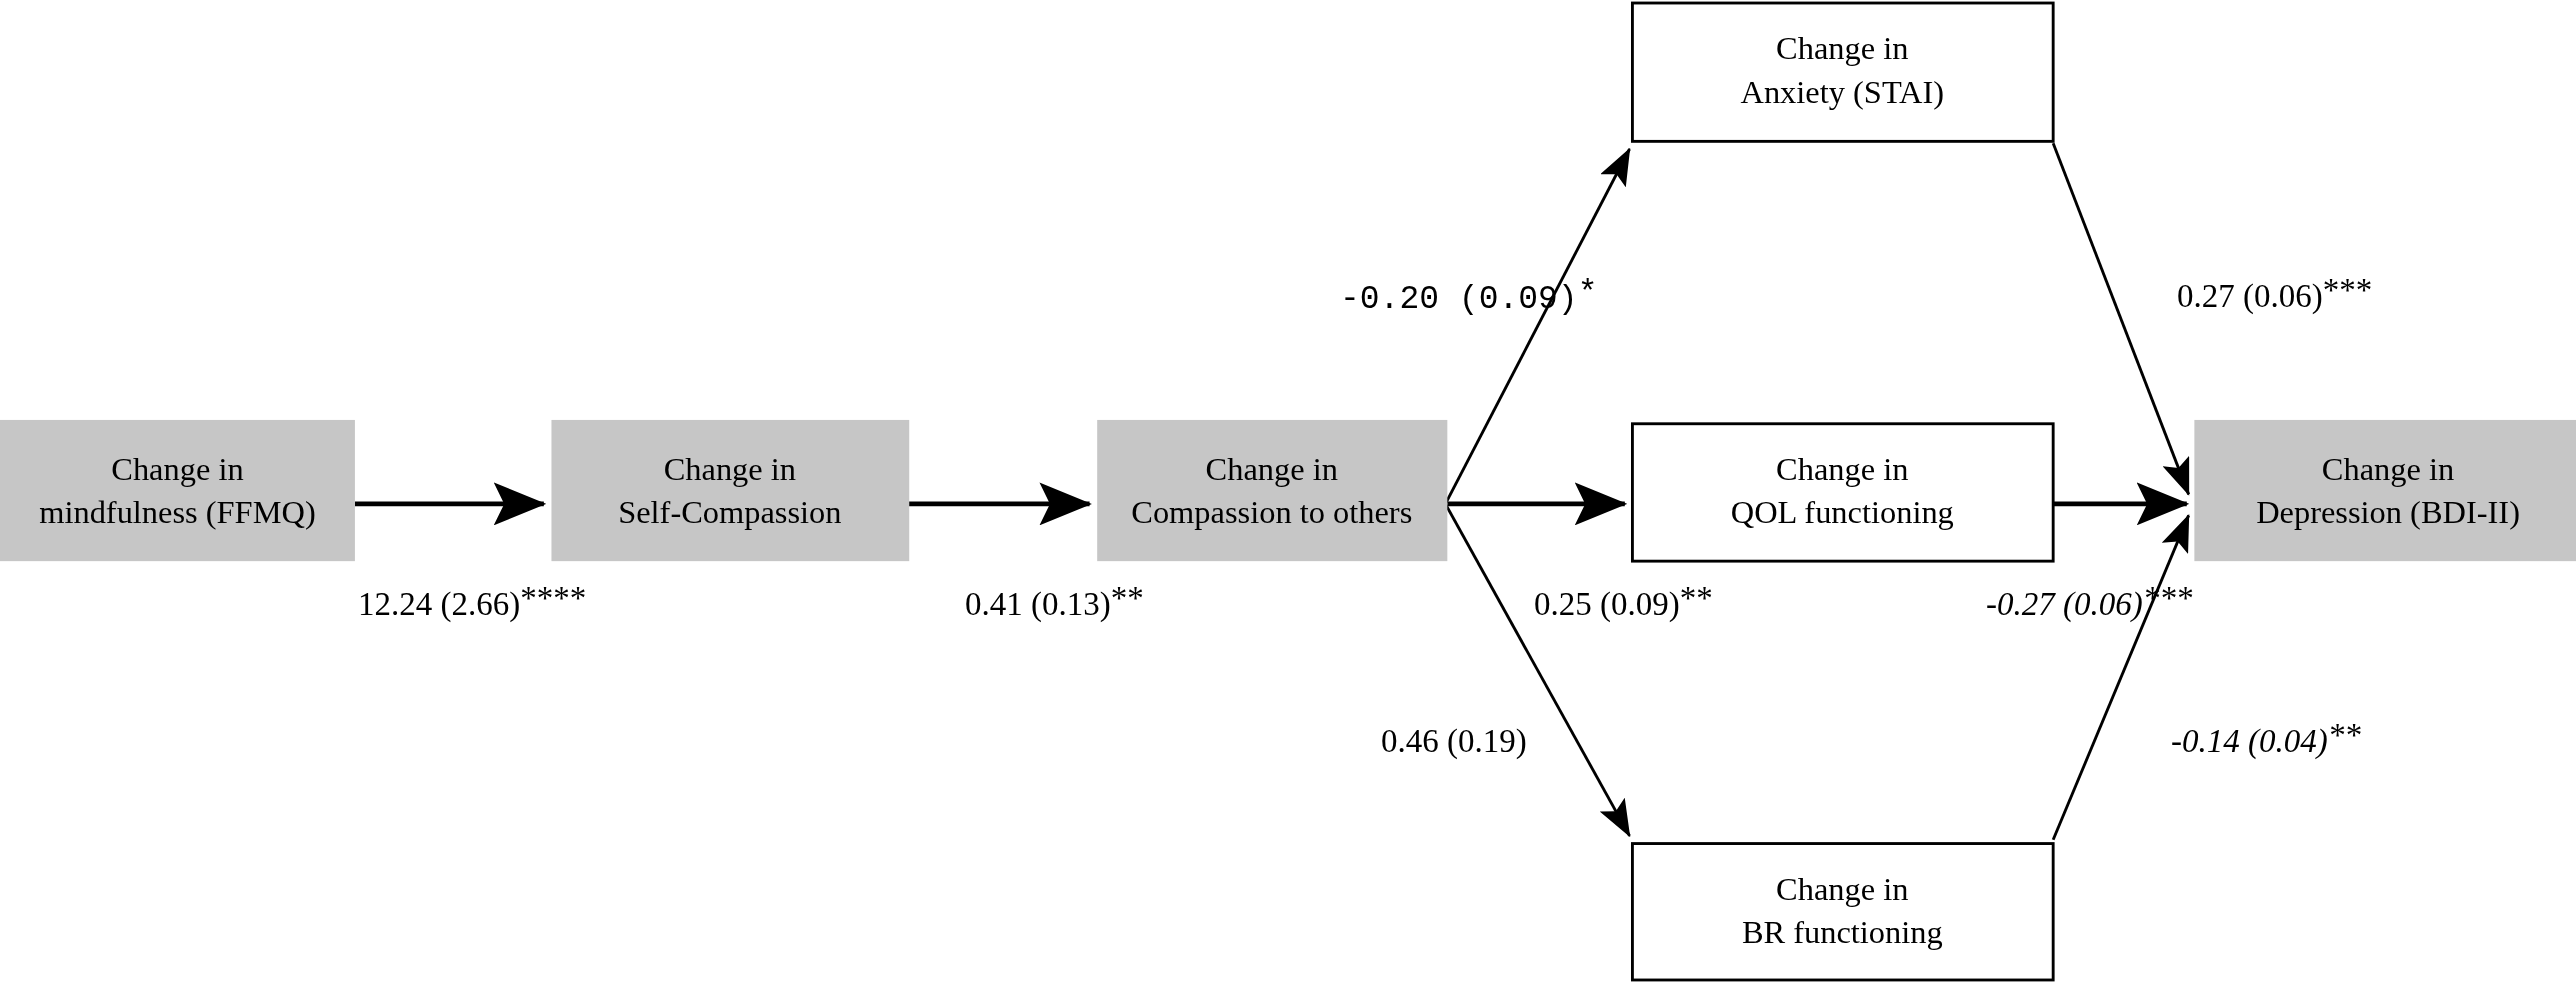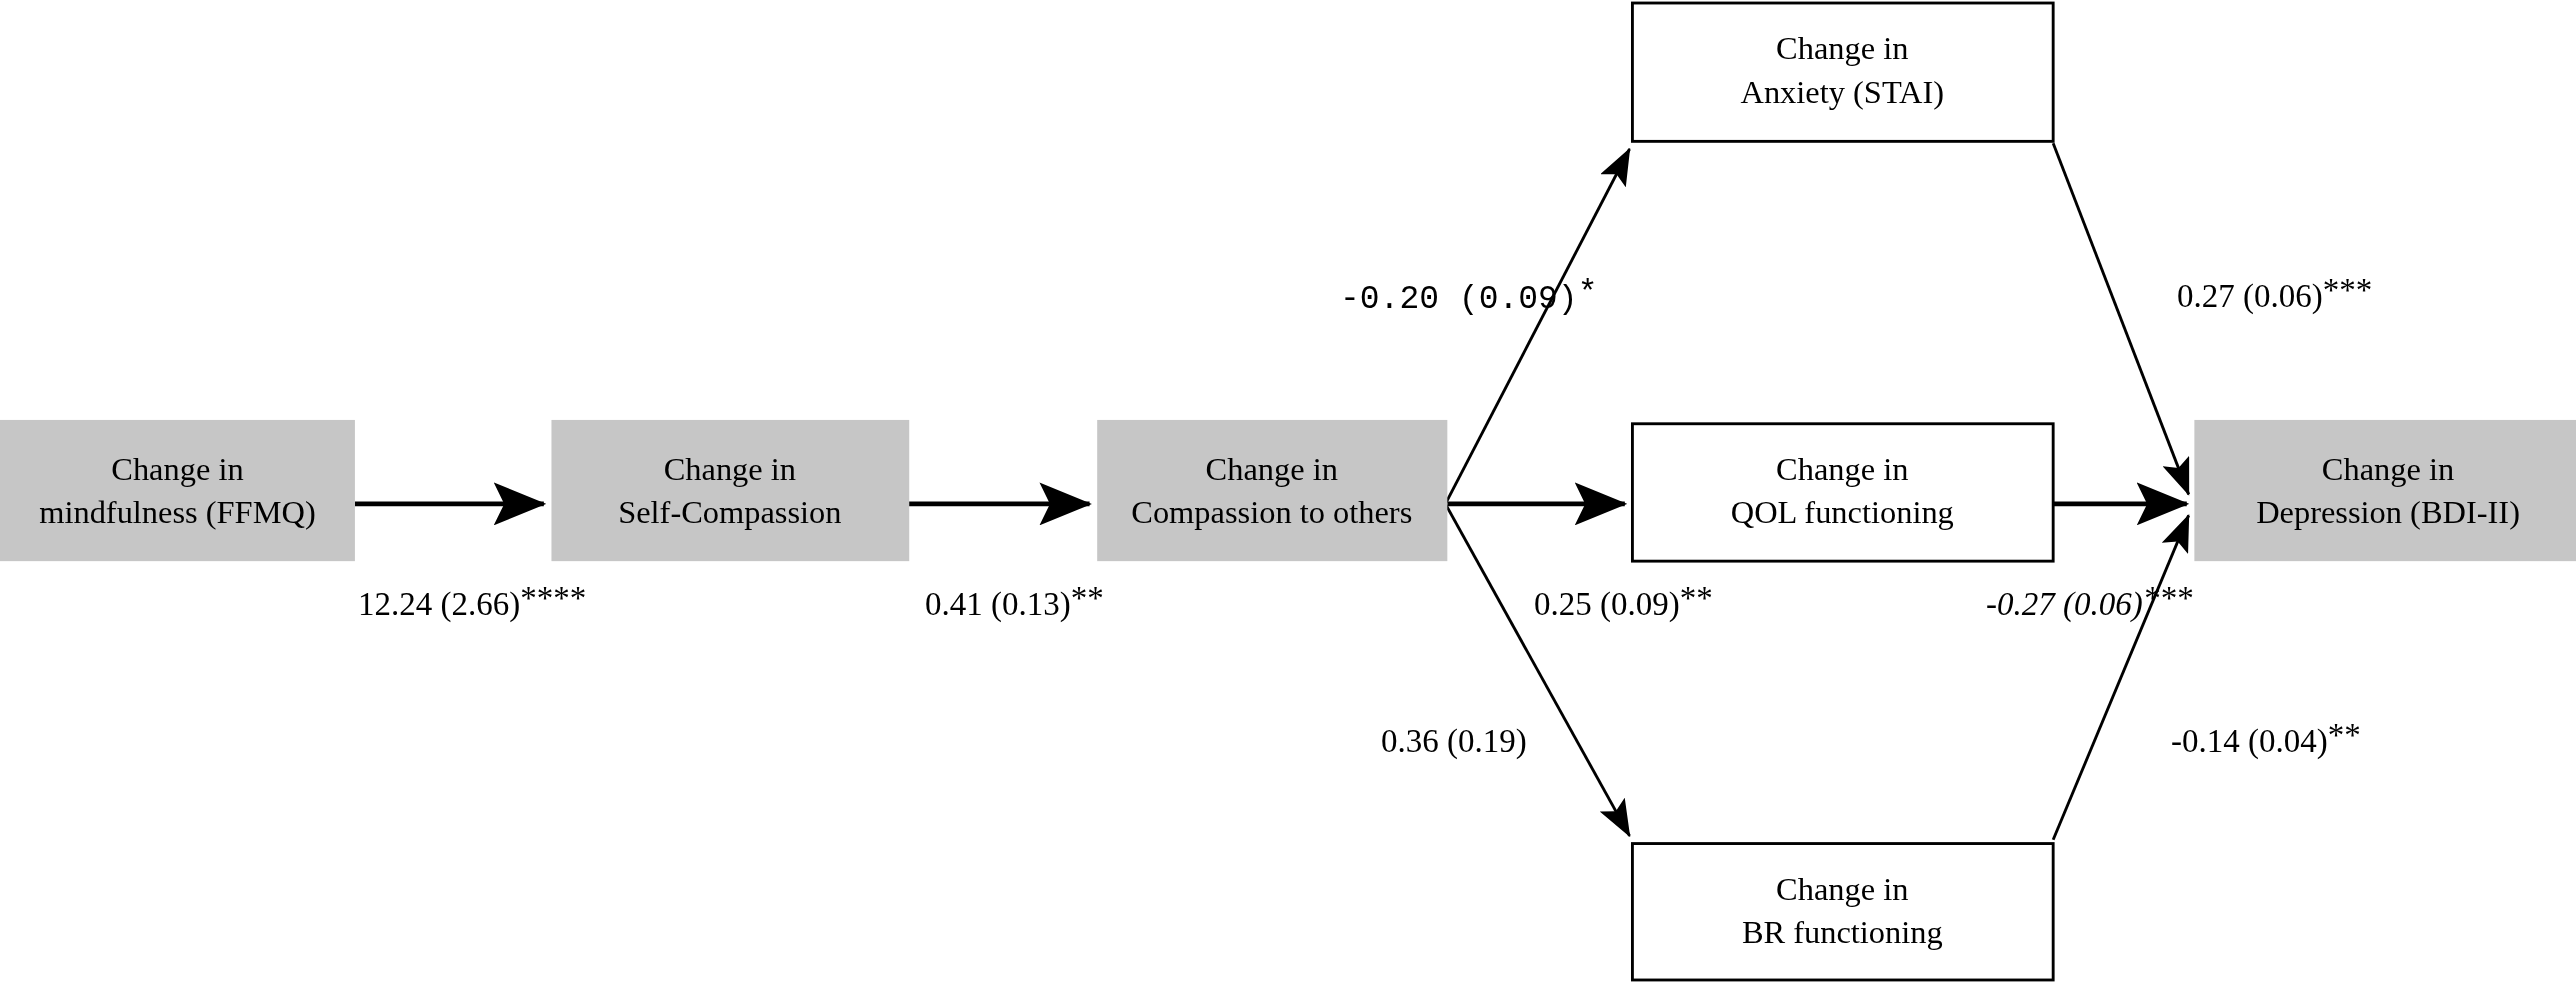--- a/index.html
+++ b/index.html
@@ -141,49 +141,49 @@
       <text class="node-label" x="2503" y="540">Depression (BDI-II)</text>
     </g>
 
   </svg>
 
   <div class="coef-abs coef-label" style="left:358px; top:580px;">
     <span>12.24</span>
     <span>(2.66)</span><span class="stars">****</span>
   </div>
 
-  <div class="coef-abs coef-label" style="left:925px; top:580px;text-align:center;">
+  <div class="coef-abs coef-label" style="left:965px; top:580px;text-align:center;">
     <span>0.41</span>
     <span>(0.13)</span><span class="stars">**</span>
   </div>
 
   <div class="coef-abs coef-label" style="left:1340px; top:275px;font-family:Liberation Mono, monospace;">
     <span>-0.20</span>
     <span>(0.09)</span><span class="stars">*</span>
   </div>
 
   <div class="coef-abs coef-label" style="left:1534px; top:580px;font-family:Liberation Serif, serif;">
     <span>0.25</span>
     <span>(0.09)</span><span class="stars">**</span>
   </div>
 
   <div class="coef-abs coef-label" style="left:1381px; top:717px;">
-    <span>0.36</span>
+    <span>0.46</span>
     <span>(0.19)</span><span class="stars"></span>
   </div>
 
   <div class="coef-abs coef-label" style="left:2177px; top:246px;margin-top:26px;">
     <span>0.27</span>
     <span>(0.06)</span><span class="stars">***</span>
   </div>
 
   <div class="coef-abs coef-label" style="left:1986px; top:580px;font-style:italic;">
     <span>-0.27</span>
     <span>(0.06)</span><span class="stars">***</span>
   </div>
 
-  <div class="coef-abs coef-label" style="left:2171px; top:717px;">
+  <div class="coef-abs coef-label" style="left:2171px; top:717px;font-style:italic;">
     <span>-0.14</span>
     <span>(0.04)</span><span class="stars">**</span>
   </div>
 
 </div>
 
 
 </body></html>

